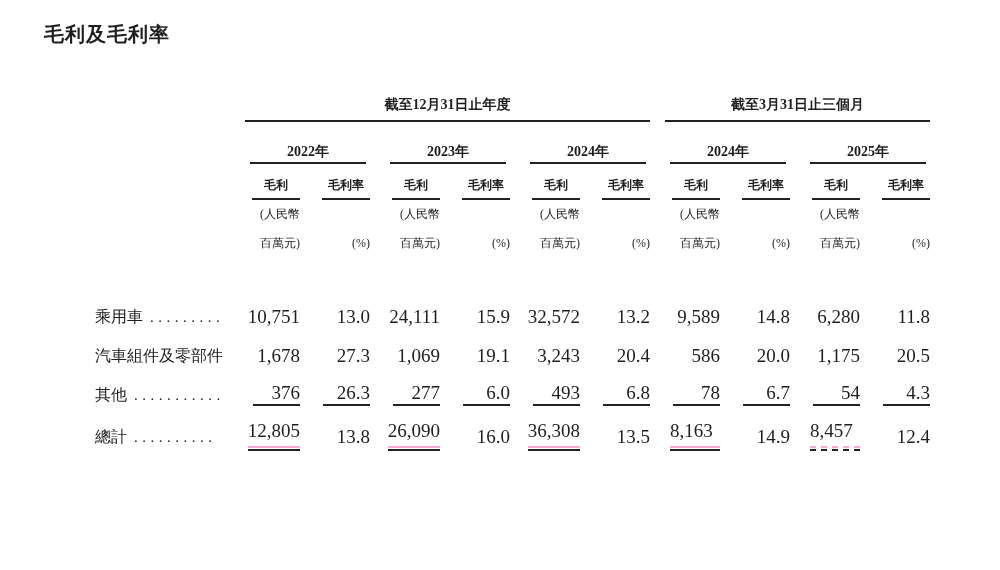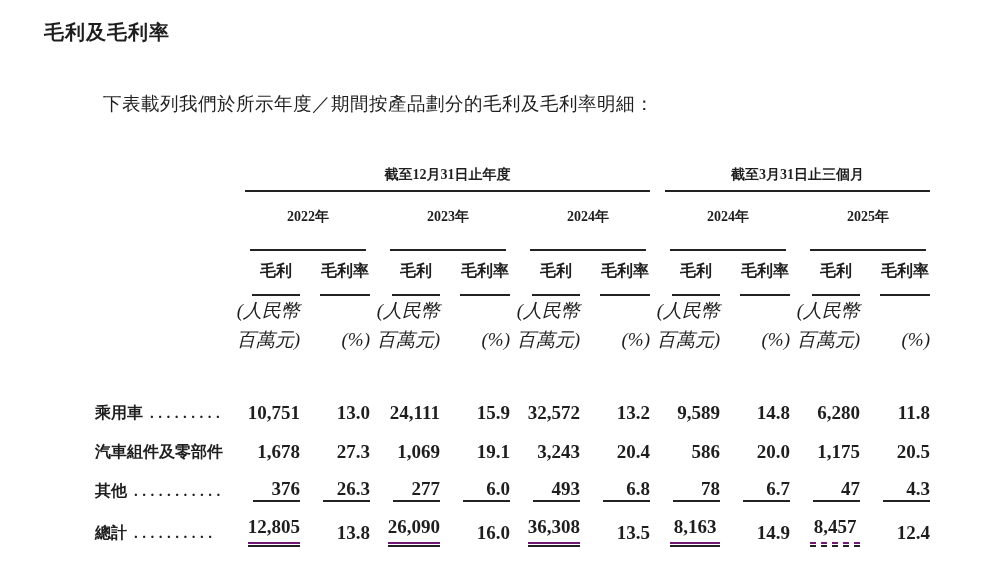--- a/index.html
+++ b/index.html
@@ -2,21 +2,21 @@
 <html><head>
 <meta charset="utf-8">
 <style>
   html,body{margin:0;padding:0;}
   body{
     width:1000px;height:570px;overflow:hidden;
     background:#ffffff;color:#1e1e1e;
     font-family:"Liberation Serif","DejaVu Serif",serif;
   }
   .title{
-    font-family:Liberation Mono, monospace;
+    font-family:Liberation Serif, serif;
     font-weight:bold;font-size:20px;line-height:24px;
     margin:22px 0 0 44px;letter-spacing:1px;
   }
   .intro{
     font-size:18.5px;line-height:24px;letter-spacing:.5px;
     margin:46px 0 0 103px;
   }
   table.gp{border-collapse:collapse;table-layout:fixed;margin:44px 0 0 95px;}
   table.gp td{vertical-align:bottom;padding:0;overflow:visible;}
   col.c-label{width:132px;}
@@ -24,70 +24,69 @@
   .num{text-align:right;font-size:19px;}
   
   tr.grow{height:32px;font-family:Liberation Serif, serif;}
   .gline{
     border-bottom:2px solid #222;padding-bottom:6px;margin-left:15px;
     text-align:center;font-weight:bold;font-size:14px;white-space:nowrap;
   }
   
   tr.yrow{height:42px;}
   .yline{
-    border-bottom:2px solid #222;padding-bottom:23px;margin:16px 4px 0 20px;
+    border-bottom:2px solid #222;padding-bottom:1px;margin:16px 4px 0 20px;
     text-align:center;font-weight:bold;font-size:14px;
   }
   
   tr.chrow{height:36px;}
   .hd{
     display:inline-block;min-width:46px;text-align:center;
-    border-bottom:2px solid #222;padding:0 1px 12px;
-    font-weight:bold;font-size:16px;white-space:nowrap;margin-top:10px;
+    border-bottom:2px solid #222;padding:0 1px 4px;
+    font-weight:bold;font-size:12px;white-space:nowrap;margin-top:10px;
   }
   
   tr.urow{height:58px;}
-  .u{font-style:italic;font-size:19px;line-height:29px;}
+  .u{font-size:12px;line-height:29px;}
   .unit-amt .u{display:block;text-align:right;white-space:nowrap;}
   .unit-pct{padding-right:8px;}
   
   tr.unaudrow{height:30px;}
   .unaud{text-align:center;padding-left:12px;}
   tr.spacerrow{height:34px;}
   
-  tr.datarow{height:39px;font-weight:bold;}
+  tr.datarow{height:39px;}
   tr.datarow td{padding-bottom:3px;}
   .lbl{font-size:16px;white-space:nowrap;padding-left:10px;}
   .dots{letter-spacing:4.5px;margin-left:7px;font-size:15px;}
   .sumrule{
     display:inline-block;min-width:47px;text-align:right;
     border-bottom:2px solid #222;
   }
   
-  tr.totalrow{height:48px;font-weight:bold;}
+  tr.totalrow{height:48px;font-weight:normal;}
   tr.totalrow td{padding-bottom:9px;}
   .dbl{
-    display:inline-block;min-width:50px;text-align:center;position:relative;
-    border-bottom:2px solid #701a75;padding-bottom:4px;
+    display:inline-block;min-width:50px;text-align:left;position:relative;
+    border-bottom:2px solid #f9a8d4;padding-bottom:4px;
   }
   .dbl::after{
     content:"";position:absolute;left:0;right:0;bottom:-5px;
     border-bottom:2px solid #222;
   }
   .dbl.dashed{border-bottom-style:dashed;}
   .dbl.dashed::after{border-bottom-style:dashed;}
 </style>
 </head>
 <body>
 
 <main>
 
   <h1 class="title">毛利及毛利率</h1>
 
-  <p class="intro">下表載列我們於所示年度／期間按產品劃分的毛利及毛利率明細：</p>
 
   <table class="gp">
     <colgroup>
       <col class="c-label">
       <col class="c-num">
         <col class="c-num">
       <col class="c-num">
         <col class="c-num">
       <col class="c-num">
         <col class="c-num">
@@ -206,21 +205,21 @@
     <tr class="datarow">
       <td class="lbl"><span>其他</span><span class="dots">...........</span></td>
       <td class="num"><span class="sumrule">376</span></td>
       <td class="num"><span class="sumrule">26.3</span></td>
       <td class="num"><span class="sumrule">277</span></td>
       <td class="num"><span class="sumrule">6.0</span></td>
       <td class="num"><span class="sumrule">493</span></td>
       <td class="num"><span class="sumrule">6.8</span></td>
       <td class="num"><span class="sumrule">78</span></td>
       <td class="num"><span class="sumrule">6.7</span></td>
-      <td class="num"><span class="sumrule">47</span></td>
+      <td class="num"><span class="sumrule">54</span></td>
       <td class="num"><span class="sumrule">4.3</span></td>
     </tr>
 
     <tr class="totalrow">
       <td class="lbl"><span>總計</span><span class="dots">..........</span></td>
       <td class="num"><span class="dbl">12,805</span></td>
       <td class="num">13.8</td>
       <td class="num"><span class="dbl">26,090</span></td>
       <td class="num">16.0</td>
       <td class="num"><span class="dbl">36,308</span></td>

